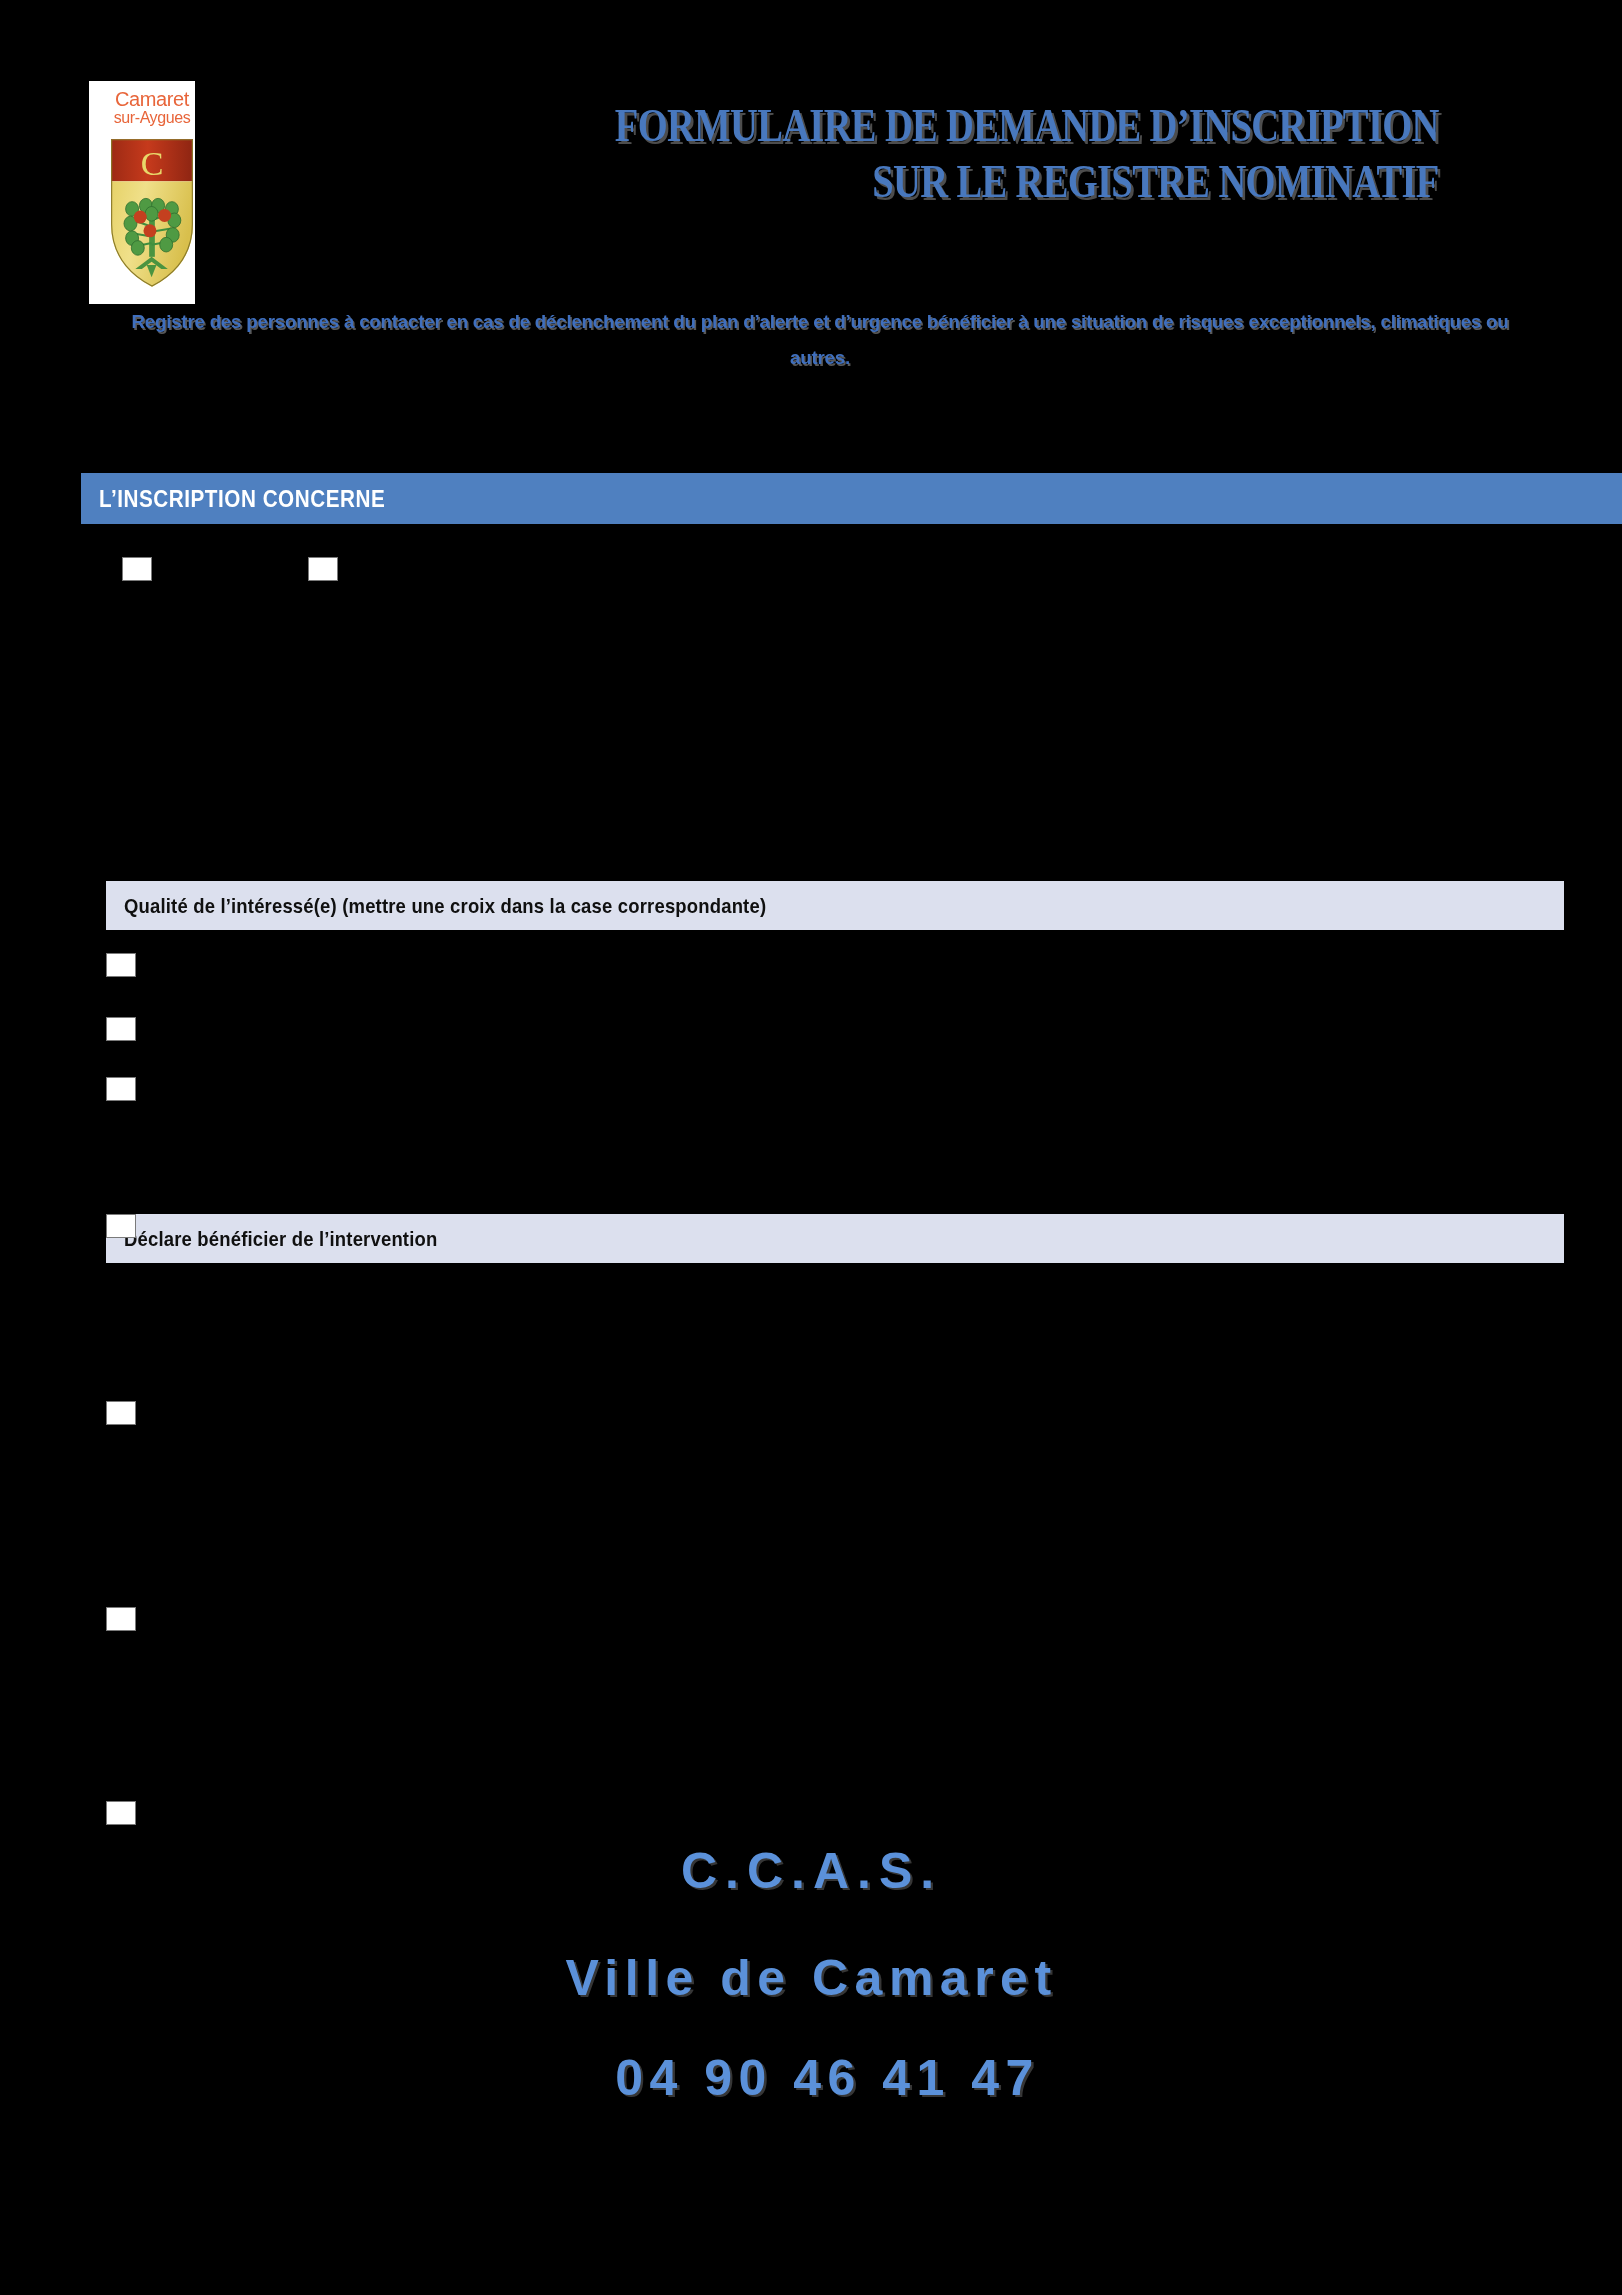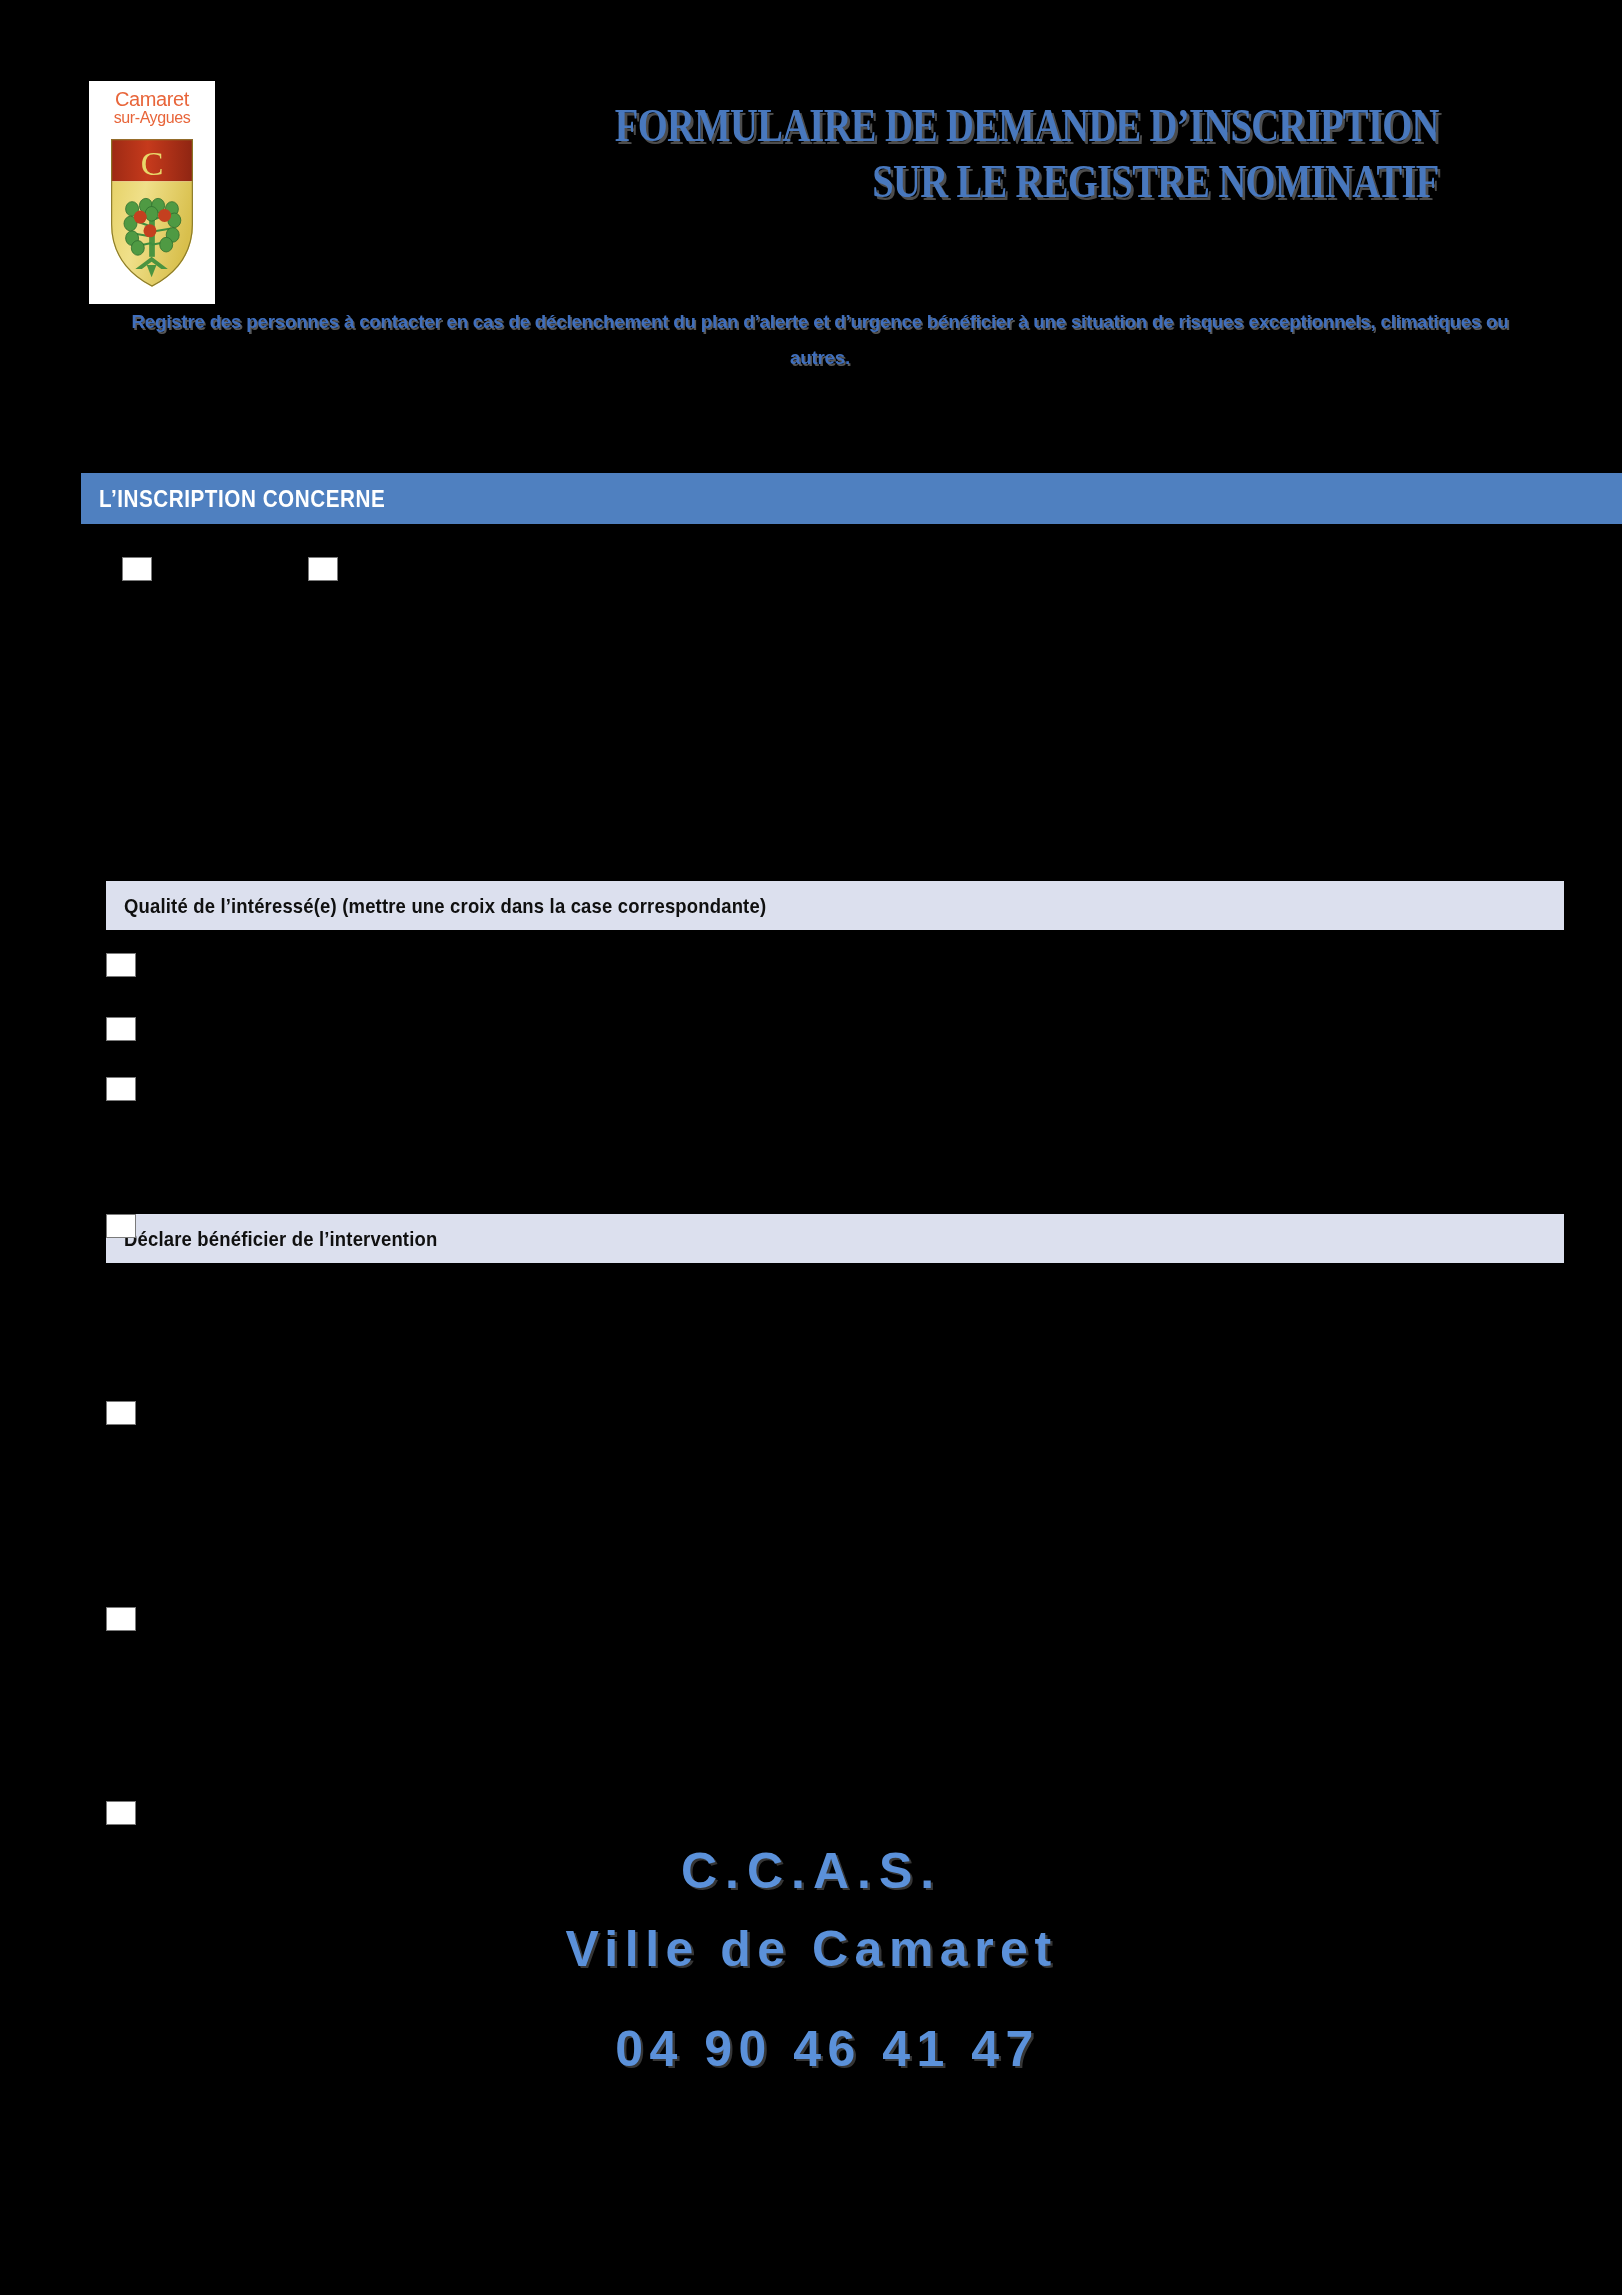--- a/index.html
+++ b/index.html
@@ -30,21 +30,21 @@
     position: absolute;
     left: 0; top: 0;
     width: 1623px;
     height: 454px;
   }
 
   #crest {
     position: absolute;
     left: 89px;
     top: 81px;
-    width: 126px;
+    width: 106px;
     height: 223px;
     background: #ffffff;
     box-sizing: border-box;
   }
   #crest-name {
     position: absolute;
     left: 0; top: 8px;
     width: 126px;
     text-align: center;
     color: #e8653a;
@@ -169,21 +169,21 @@
     top: 1842px;
     width: 1623px;
     text-align: center;
   }
   .foot-line {
     color: #5b91da;
     font-family: "Liberation Sans", sans-serif;
     font-weight: 700;
     text-shadow: 2.4px 2.4px 0 rgba(60,60,60,0.9);
   }
-  #foot-ccas   { font-size: 50px; letter-spacing: 8px; margin-bottom: 20px; }
+  #foot-ccas   { font-size: 50px; letter-spacing: 8px; margin-bottom: 49px; }
   #foot-ville  { font-size: 50px; letter-spacing: 6.5px;  margin-bottom: 42px; }
   #foot-phone  { font-size: 50px; letter-spacing: 6.5px; margin-left: 32px; }
 </style>
 </head>
 <body>
 
 <div id="page">
 
   <div id="header-block">
 

